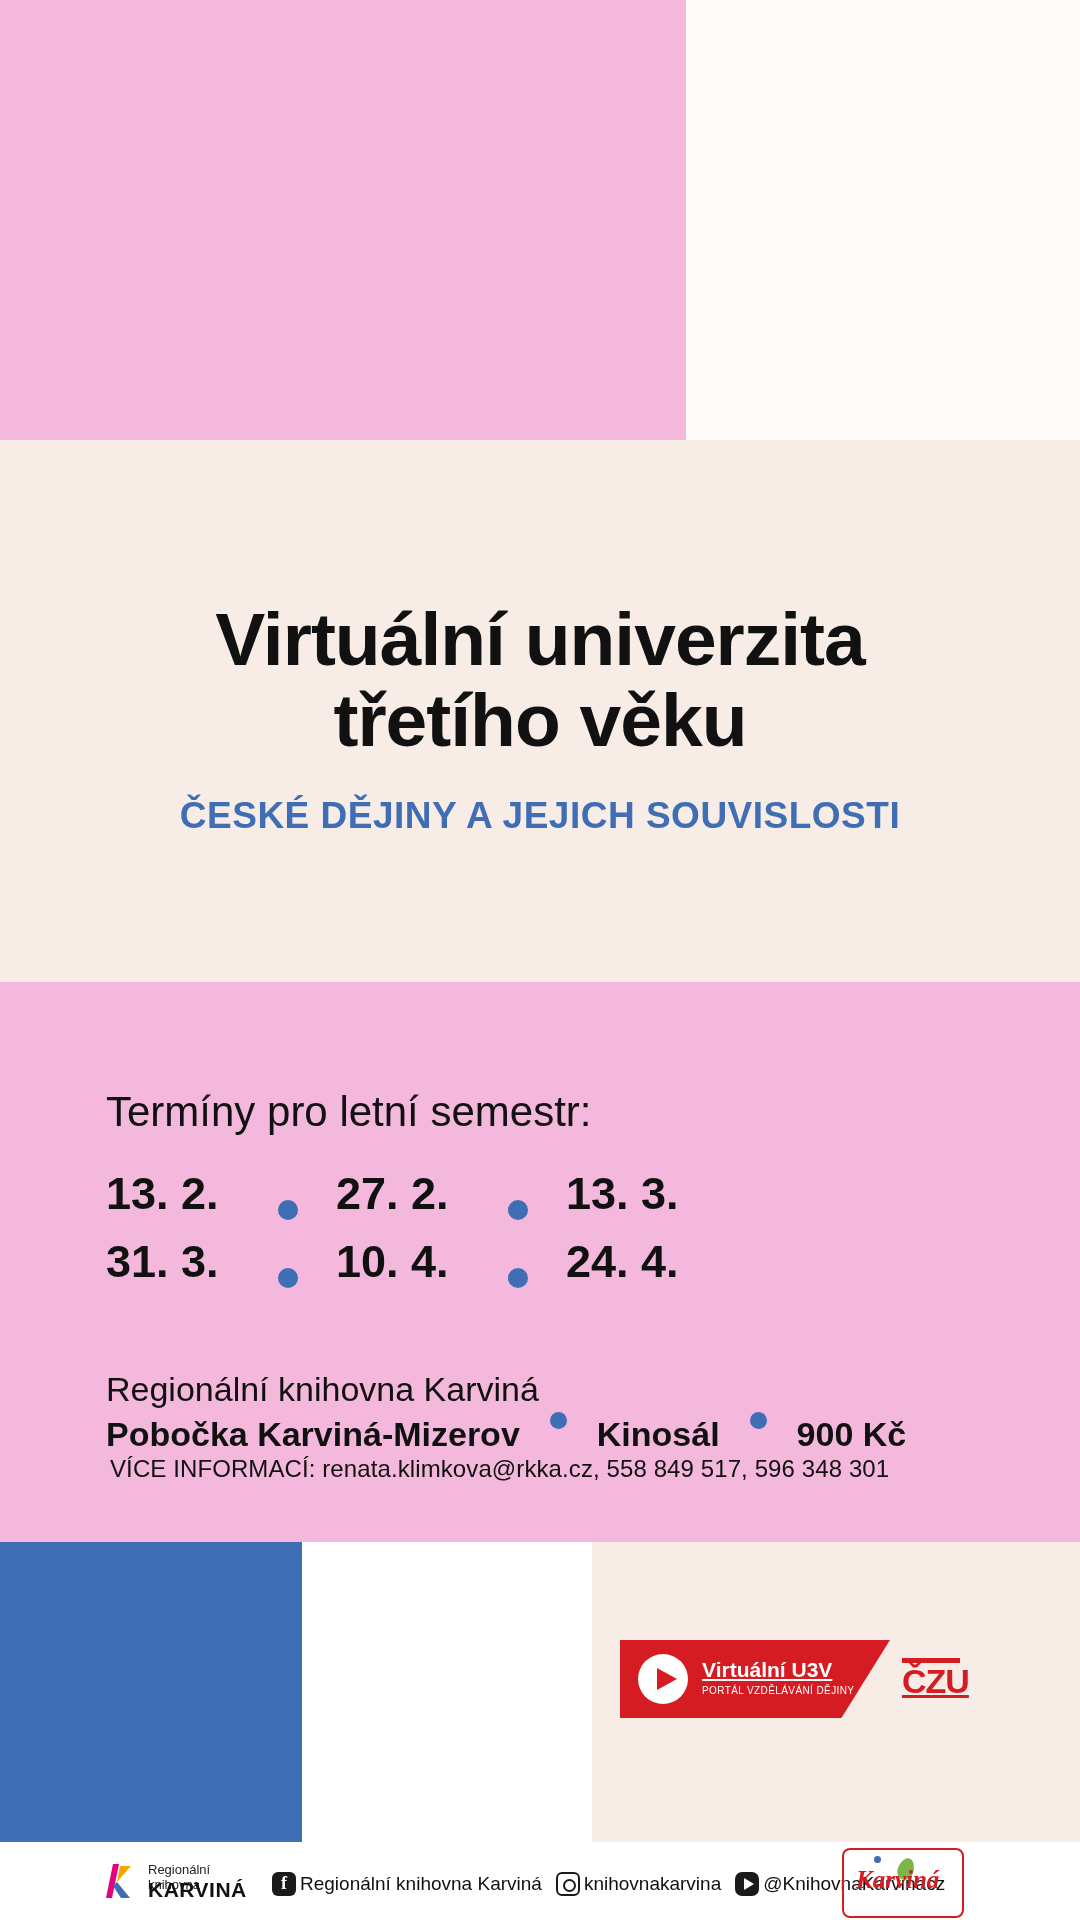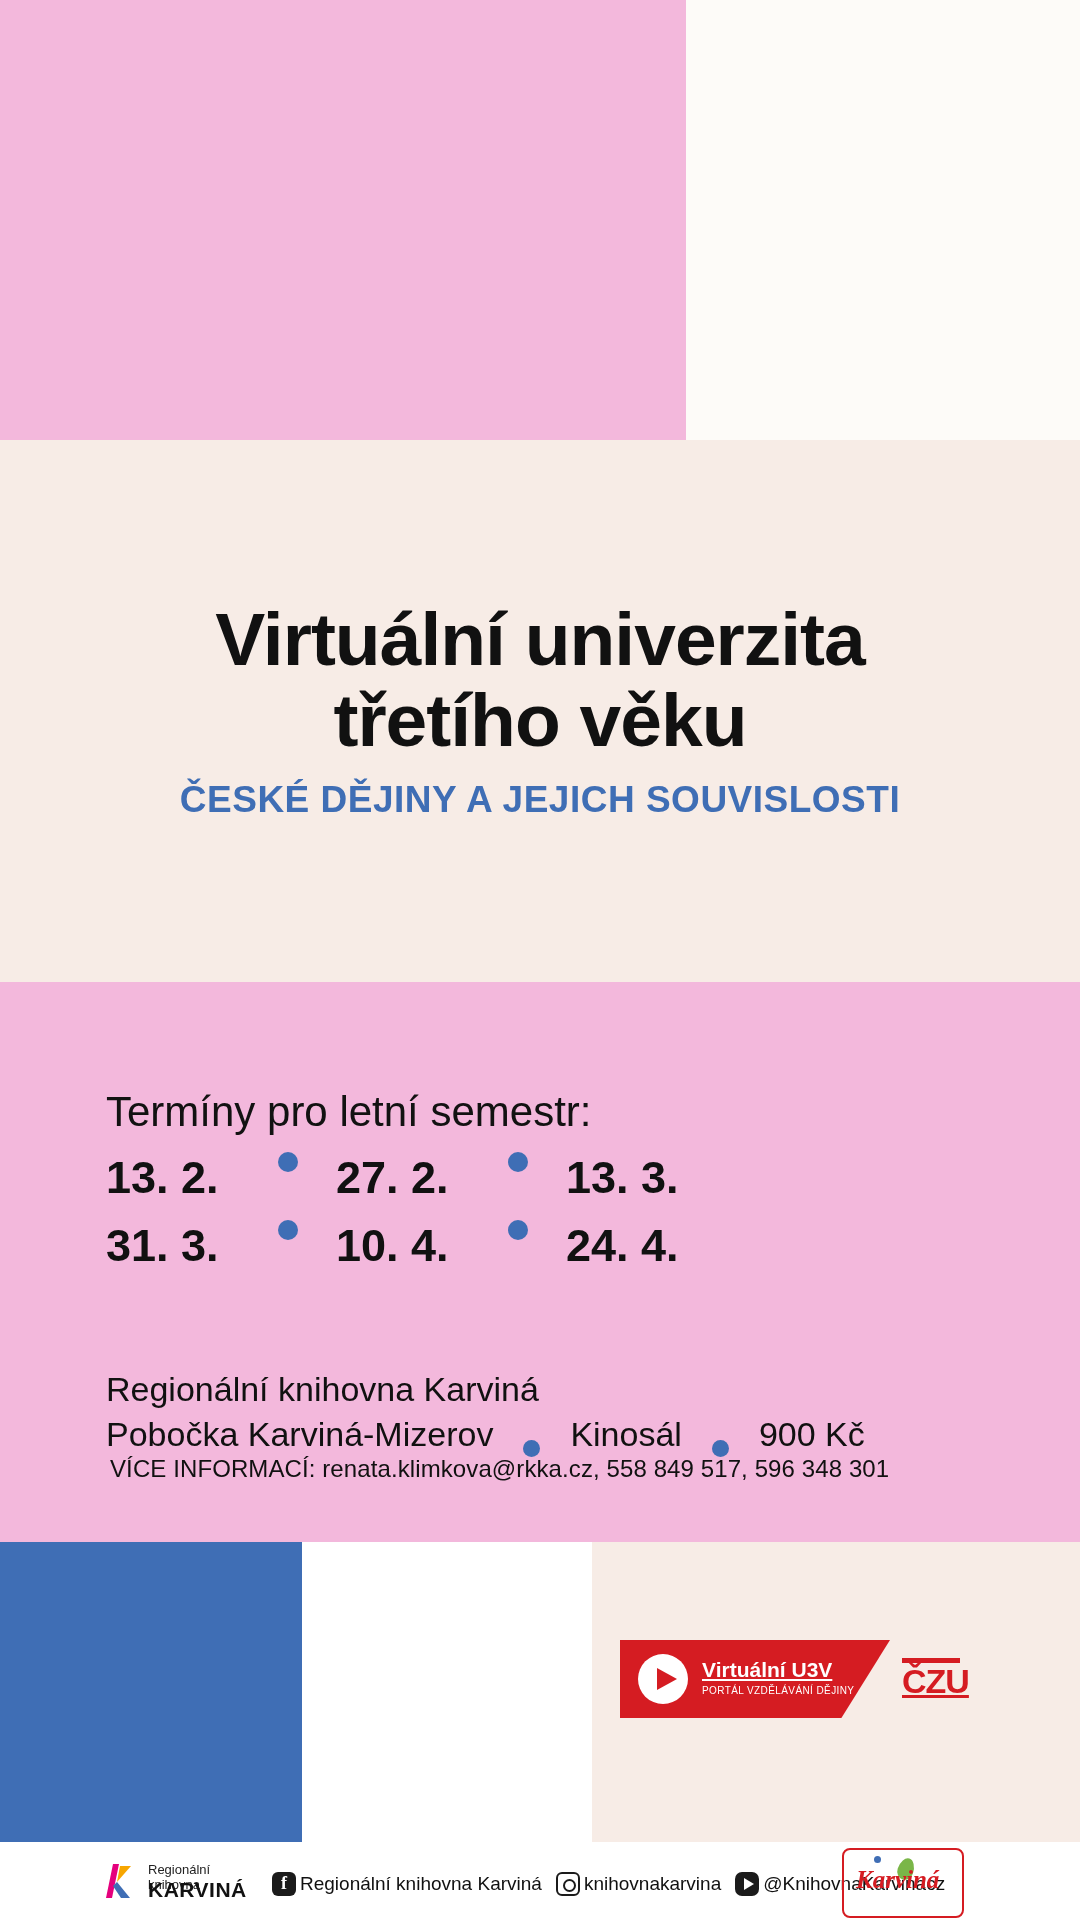--- a/index.html
+++ b/index.html
@@ -56,21 +56,21 @@
     text-align: center;
   }
   .title-line {
     font-size: 75px;
     font-weight: bold;
     color: #111111;
     line-height: 1.08;
     letter-spacing: -1px;
   }
   .subtitle {
-    margin-top: 18px;
+    margin-top: 34px;
     font-size: 37px;
     font-weight: bold;
     color: #3f6eb5;
     letter-spacing: 0.5px;
   }
 
   
   .band-info {
     position: absolute;
     left: 0;
@@ -88,21 +88,21 @@
     font-weight: normal;
   }
   .dates {
     position: absolute;
     left: 106px;
     top: 1152px;
     width: 640px;
   }
   .date-row {
     display: flex;
-    align-items: flex-start;
+    align-items: flex-end;
     height: 68px;
   }
   .date-cell {
     font-size: 45px;
     font-weight: bold;
     color: #111111;
     width: 172px;
     text-align: left;
   }
   .dot {
@@ -117,22 +117,23 @@
   .venue {
     position: absolute;
     left: 106px;
     top: 1367px;
     font-size: 34px;
     color: #111111;
     line-height: 1.32;
   }
   .venue-row2 {
     display: flex;
-    align-items: flex-end;
+    align-items: flex-start;
     gap: 12px;
+    font-weight: bold;
   }
   .venue-dot {
     width: 17px;
     height: 17px;
     border-radius: 50%;
     background: #3f6eb5;
     display: inline-block;
     margin: 0 18px;
   }
   .contact {

